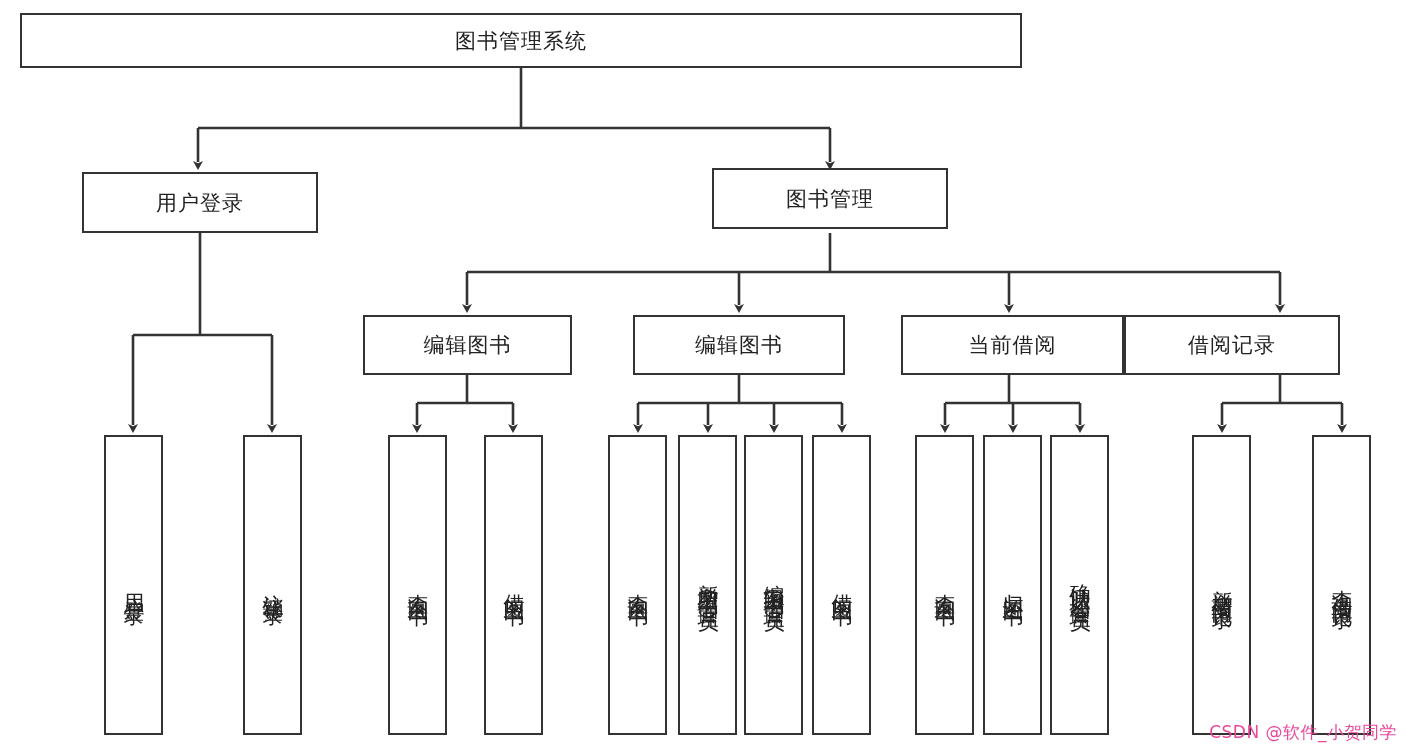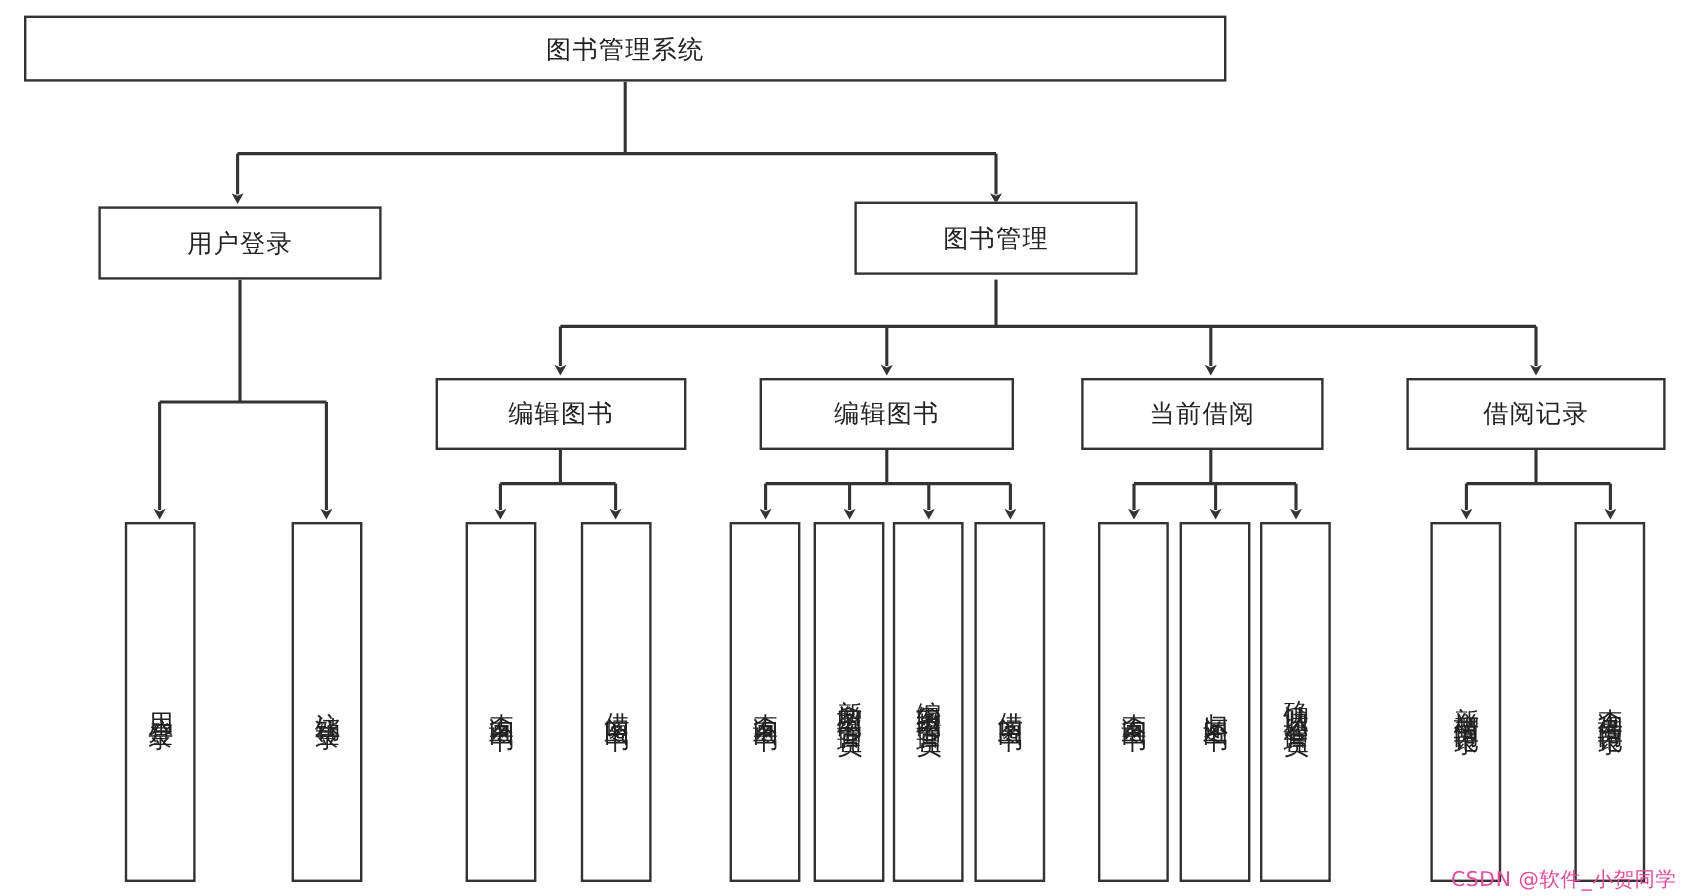--- a/index.html
+++ b/index.html
@@ -128,24 +128,24 @@
   <div class="node horiz" style="left:712px; top:168px; width:236px; height:61px;">
     <span>图书管理</span>
   </div>
 
   <div class="node horiz" style="left:363px; top:315px; width:209px; height:60px;">
     <span>编辑图书</span>
   </div>
   <div class="node horiz" style="left:633px; top:315px; width:212px; height:60px;">
     <span>编辑图书</span>
   </div>
-  <div class="node horiz" style="left:901px; top:315px; width:202px; height:60px;text-align:center;">
+  <div class="node horiz" style="left:901px; top:315px; width:223px; height:60px;text-align:center;">
     <span>当前借阅</span>
   </div>
-  <div class="node horiz" style="left:1172px; top:315px; width:216px; height:60px;">
+  <div class="node horiz" style="left:1124px; top:315px; width:216px; height:60px;">
     <span>借阅记录</span>
   </div>
 
   <div class="node vert" style="left:104px; top:435px; width:59px; height:300px;">
     <span>用户登录</span>
   </div>
   <div class="node vert" style="left:243px; top:435px; width:59px; height:300px;">
     <span>注销登录</span>
   </div>
 

